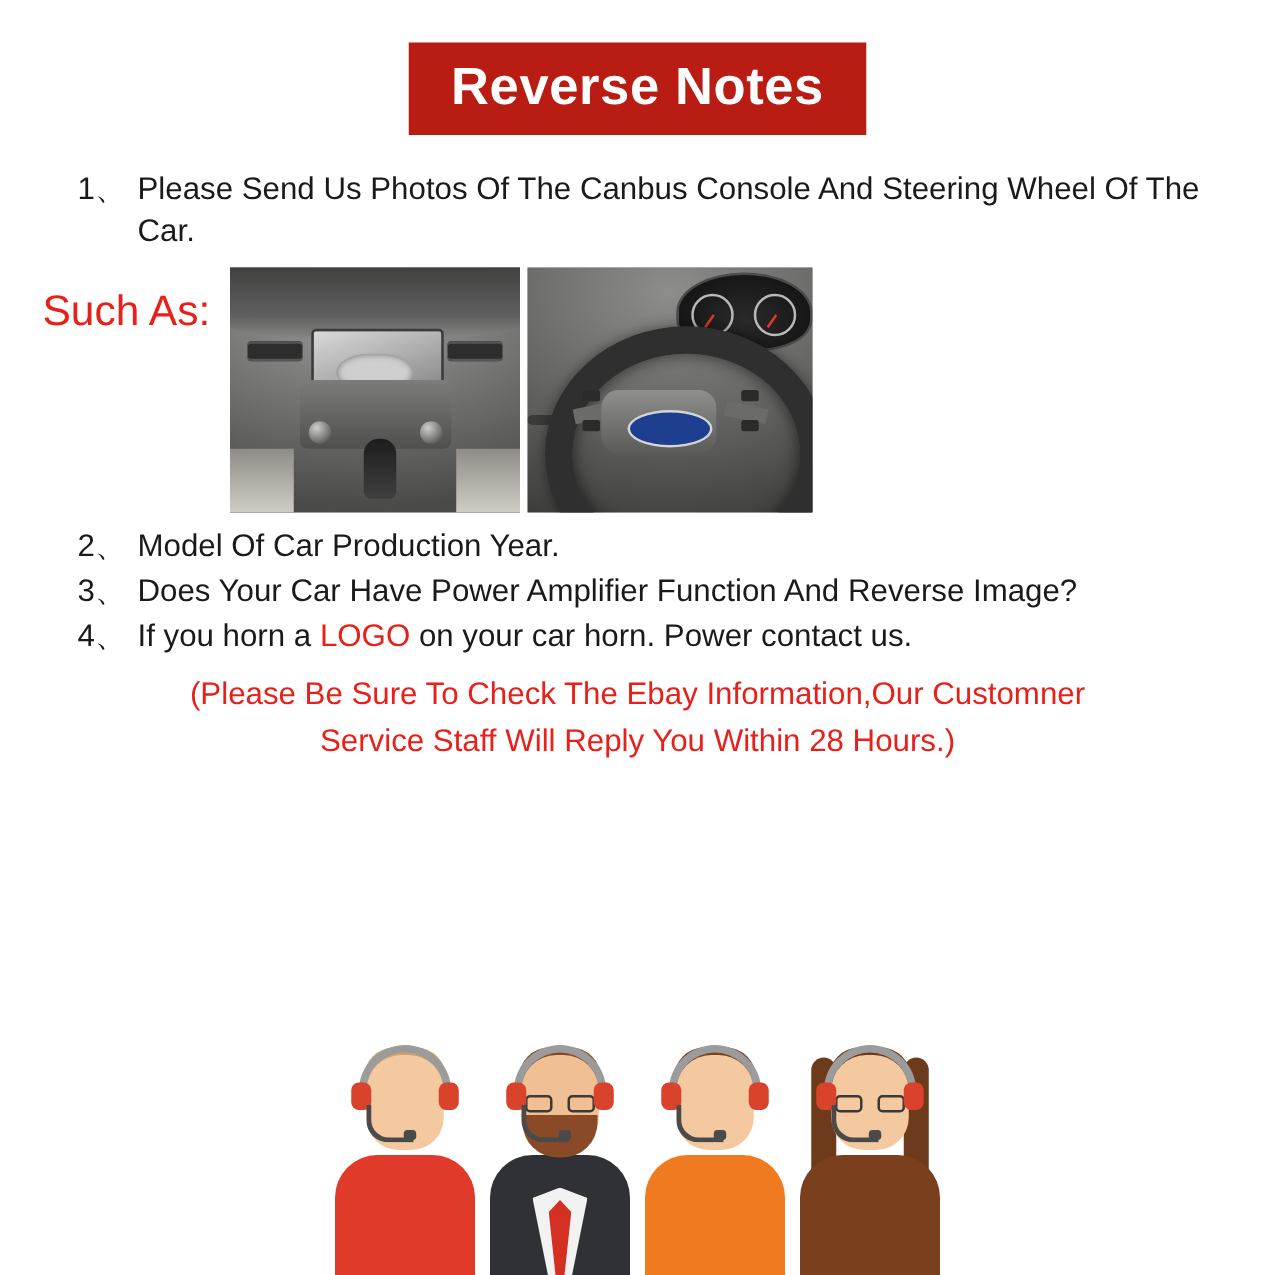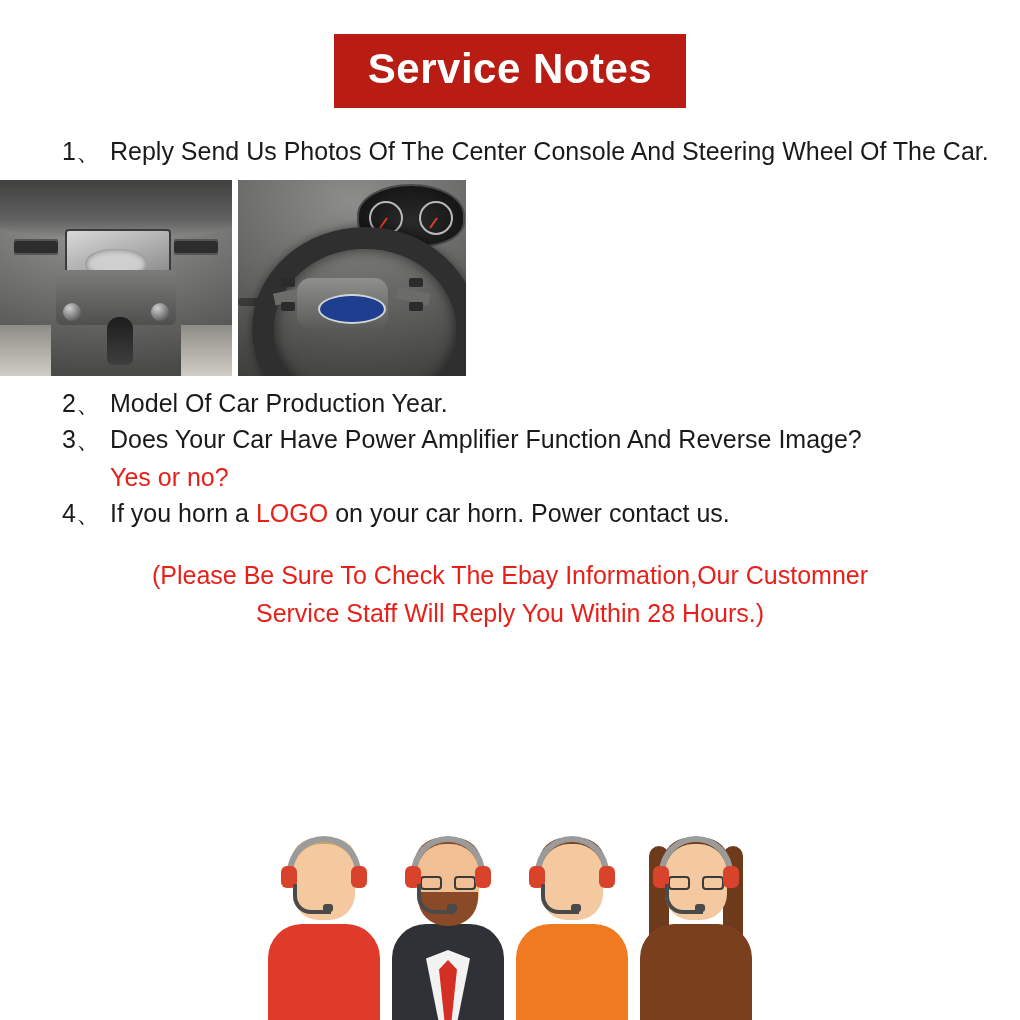--- a/index.html
+++ b/index.html
@@ -283,21 +283,21 @@
     line-height: 38px;
     padding-left: 48px;
   }
 
   
   .footer-note {
     color: #e8201a;
     font-size: 25px;
     line-height: 38px;
     text-align: center;
-    margin-top: 26px;
+    margin-top: 10px;
     padding: 0 2px;
   }
 
   
   .operators {
     position: absolute;
     left: 0;
     bottom: 0;
     width: 1020px;
     height: 190px;
@@ -436,31 +436,32 @@
     background: #6e3a1c;
     border-radius: 12px;
   }
   .op .longhair-l { left: 12px; }
   .op .longhair-r { right: 12px; }
 </style>
 </head>
 <body>
 
 <div class="title-wrap">
-  <div class="title-banner">Service Notes</div>
+  <div class="title-banner">Reverse Notes</div>
 </div>
 
 <div class="notes">
   <div class="note">
     <div class="note-num">1、</div>
-    <div class="note-body">Reply Send Us Photos Of The Center Console And Steering Wheel Of The Car.</div>
+    <div class="note-body">Please Send Us Photos Of The Canbus Console And Steering Wheel Of The Car.</div>
   </div>
 </div>
 
 <div class="suchas-row">
+  <div class="suchas-label">Such As:</div>
   <div class="photos">
 
     <div class="photo console">
       <div class="console-bg"></div>
       <div class="console-dash"></div>
       <div class="console-vent l"></div>
       <div class="console-vent r"></div>
       <div class="console-screen"></div>
       <div class="console-logo"></div>
       <div class="console-panel"></div>
@@ -500,21 +501,20 @@
 
   <div class="note">
     <div class="note-num">2、</div>
     <div class="note-body">Model Of Car Production Year.</div>
   </div>
 
   <div class="note">
     <div class="note-num">3、</div>
     <div class="note-body">Does Your Car Have Power Amplifier Function And Reverse Image?</div>
   </div>
-  <div class="sub-red">Yes or no?</div>
 
   <div class="note">
     <div class="note-num">4、</div>
     <div class="note-body">
       <span>If you horn a </span><span class="red">LOGO</span><span> on your car horn. Power contact us.</span><br>
     </div>
   </div>
 
 </div>
 

